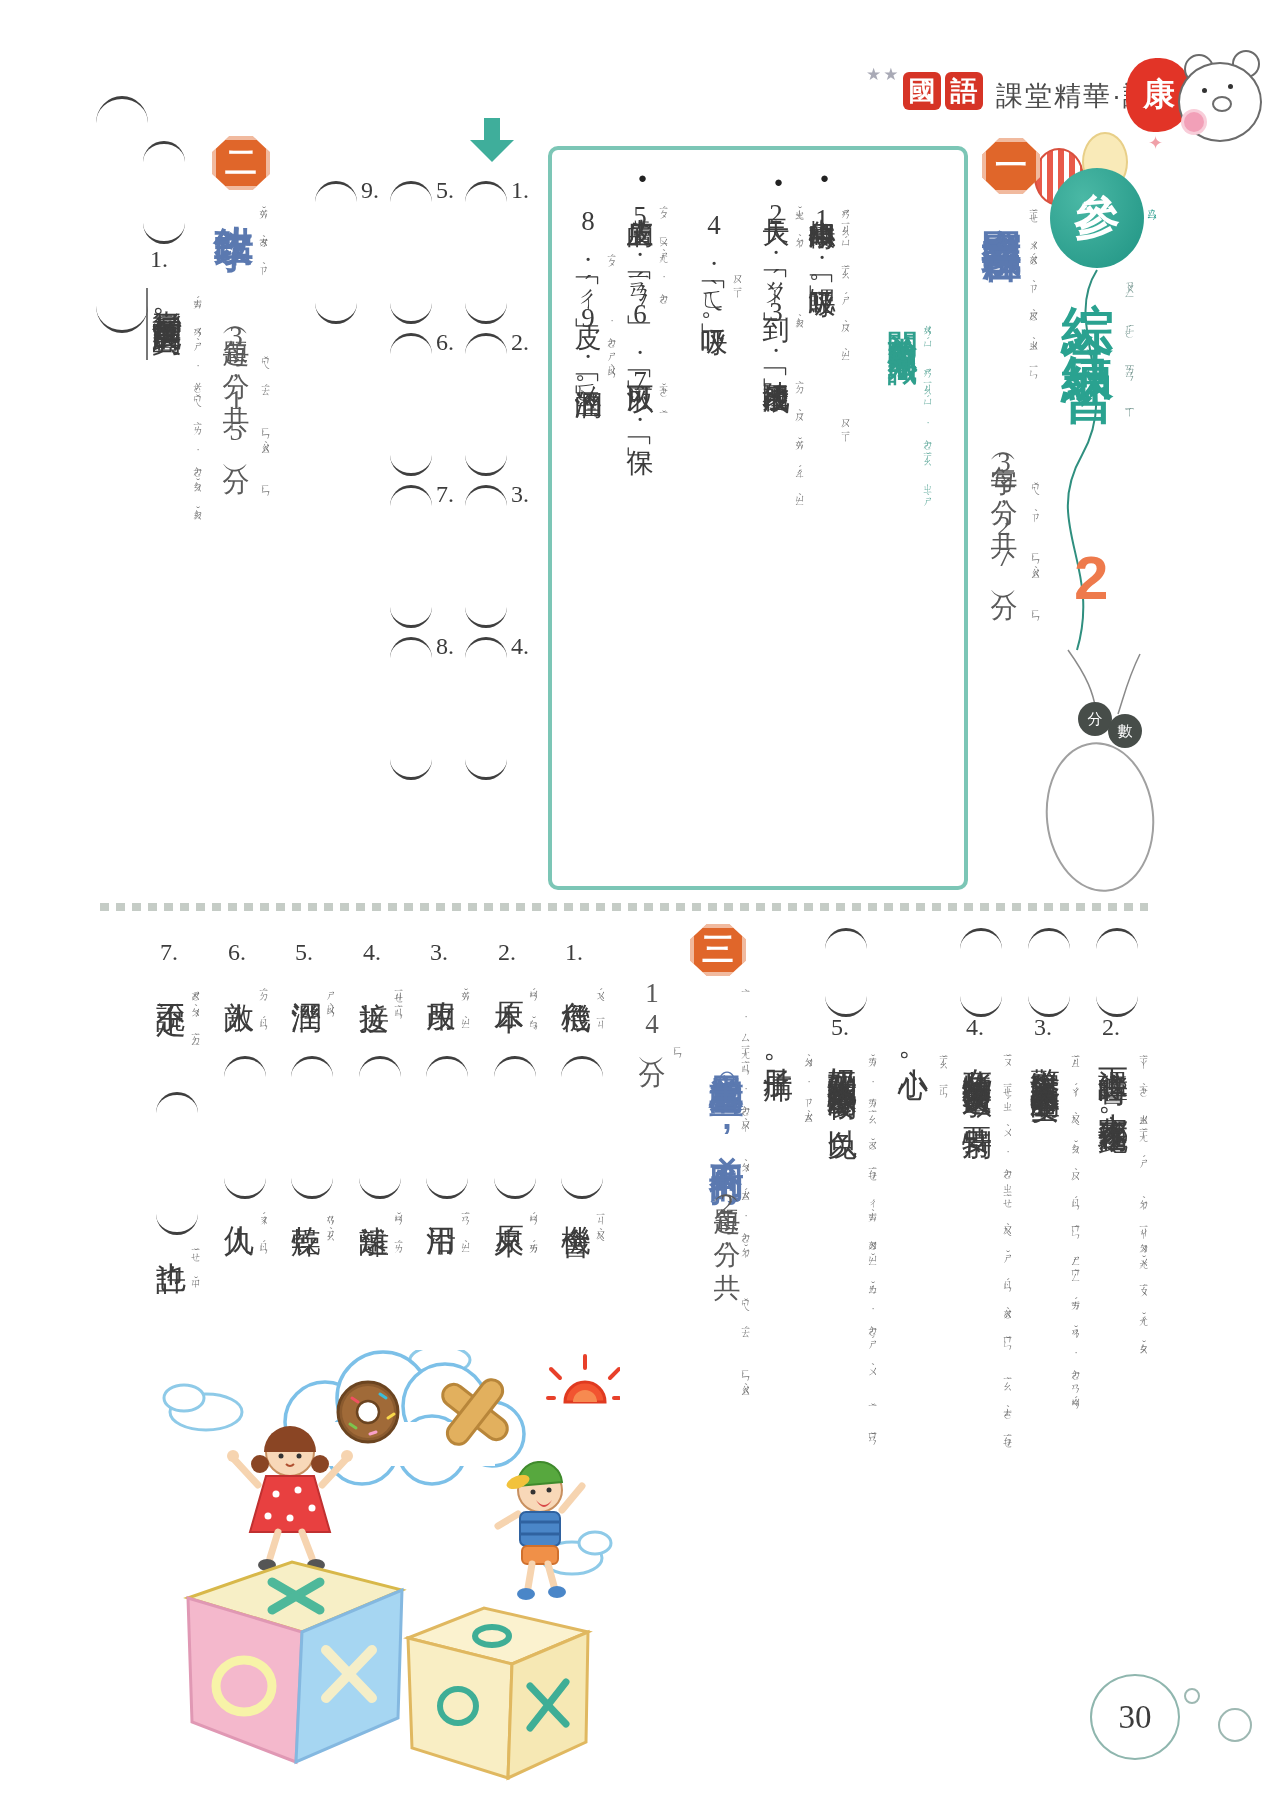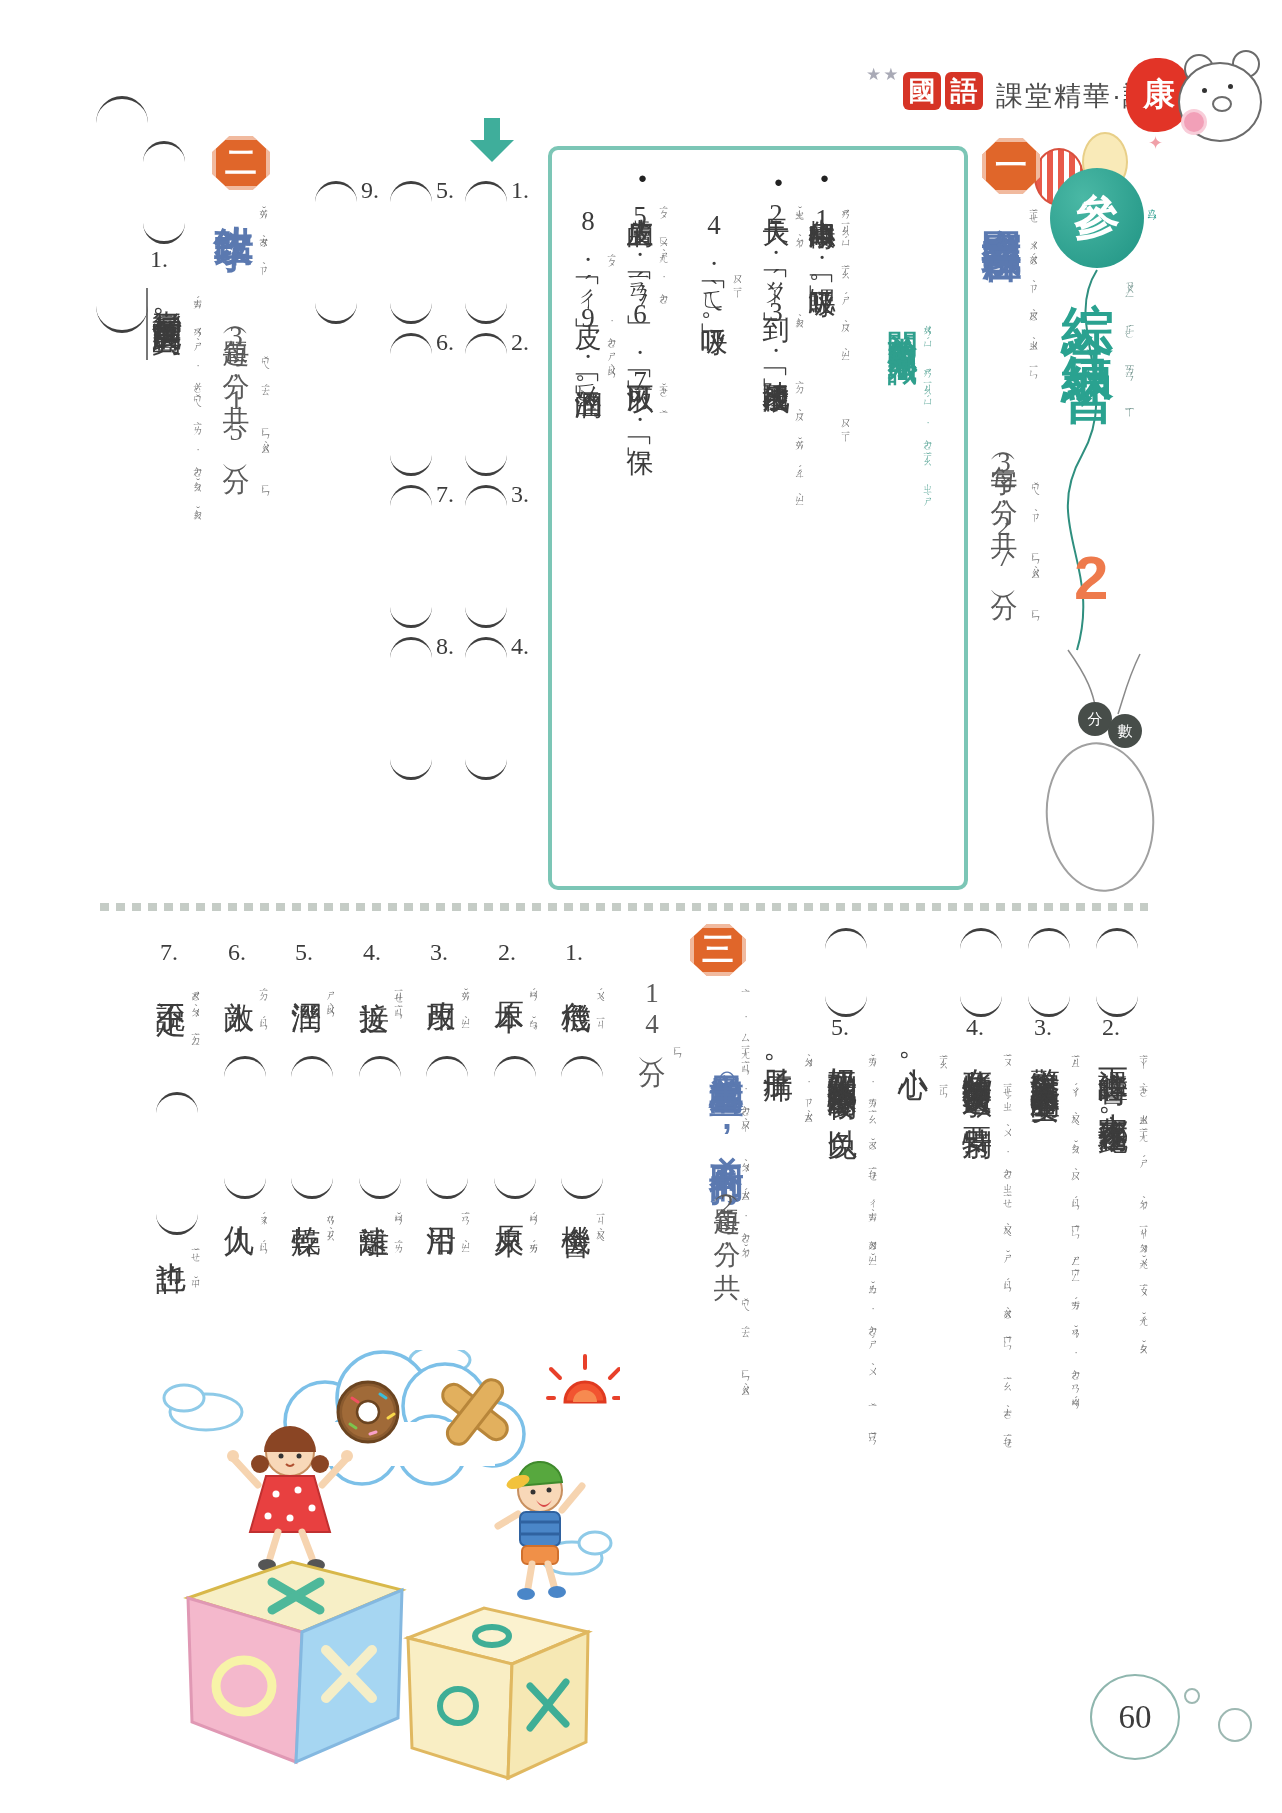--- a/index.html
+++ b/index.html
@@ -435,18 +435,18 @@
       <line x1="380" y1="184" x2="420" y2="184" stroke="#2f62a0" stroke-width="3"></line>
       <rect x="382" y="196" width="36" height="18" rx="5" fill="#f09048" stroke="#d0702c" stroke-width="2"></rect>
       <line x1="392" y1="214" x2="388" y2="238" stroke="#f6d4b0" stroke-width="7" stroke-linecap="round"></line>
       <line x1="408" y1="214" x2="414" y2="236" stroke="#f6d4b0" stroke-width="7" stroke-linecap="round"></line>
       <ellipse cx="386" cy="244" rx="9" ry="6" fill="#4a86c8"></ellipse>
       <ellipse cx="417" cy="242" rx="9" ry="6" fill="#4a86c8"></ellipse>
     </g>
   </svg>
 
   <div id="page-num">
-    <span>60</span>
+    <span>30</span>
   </div>
   <div class="bub" style="left:1184px;top:1688px;width:12px;height:12px;"></div>
   <div class="bub" style="left:1218px;top:1708px;width:30px;height:30px;"></div>
 
 </div>
 
 </body></html>

